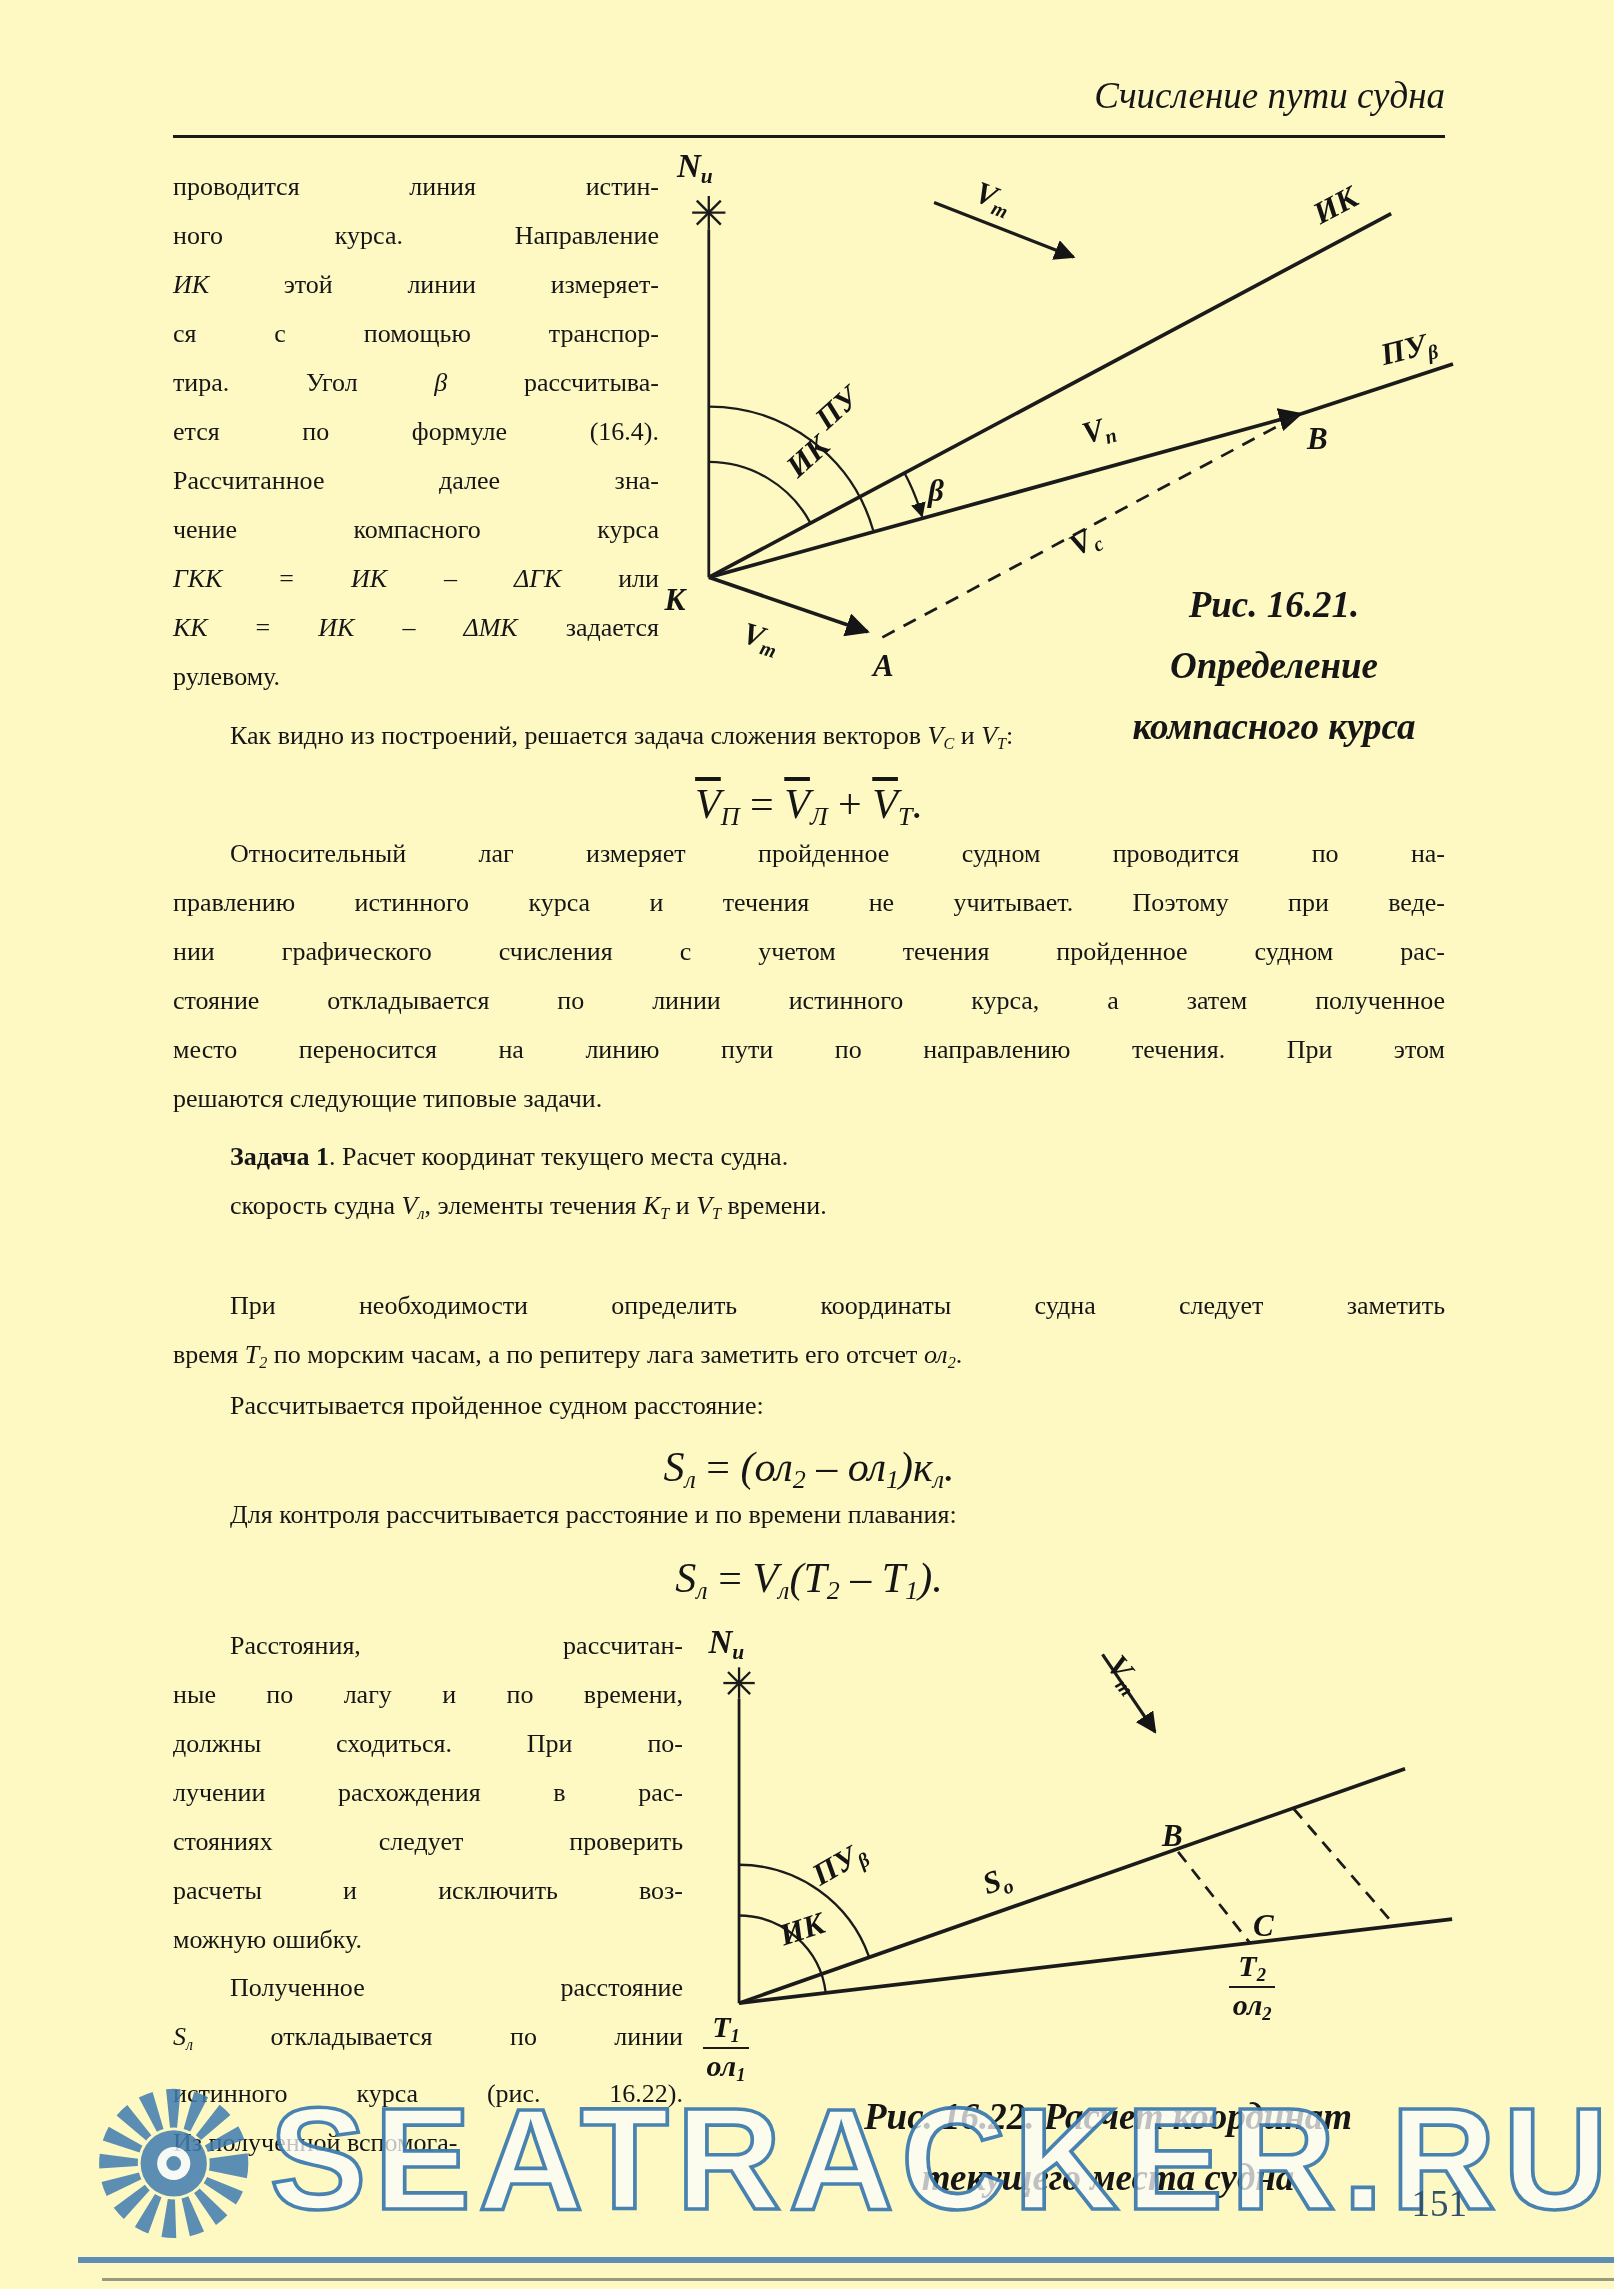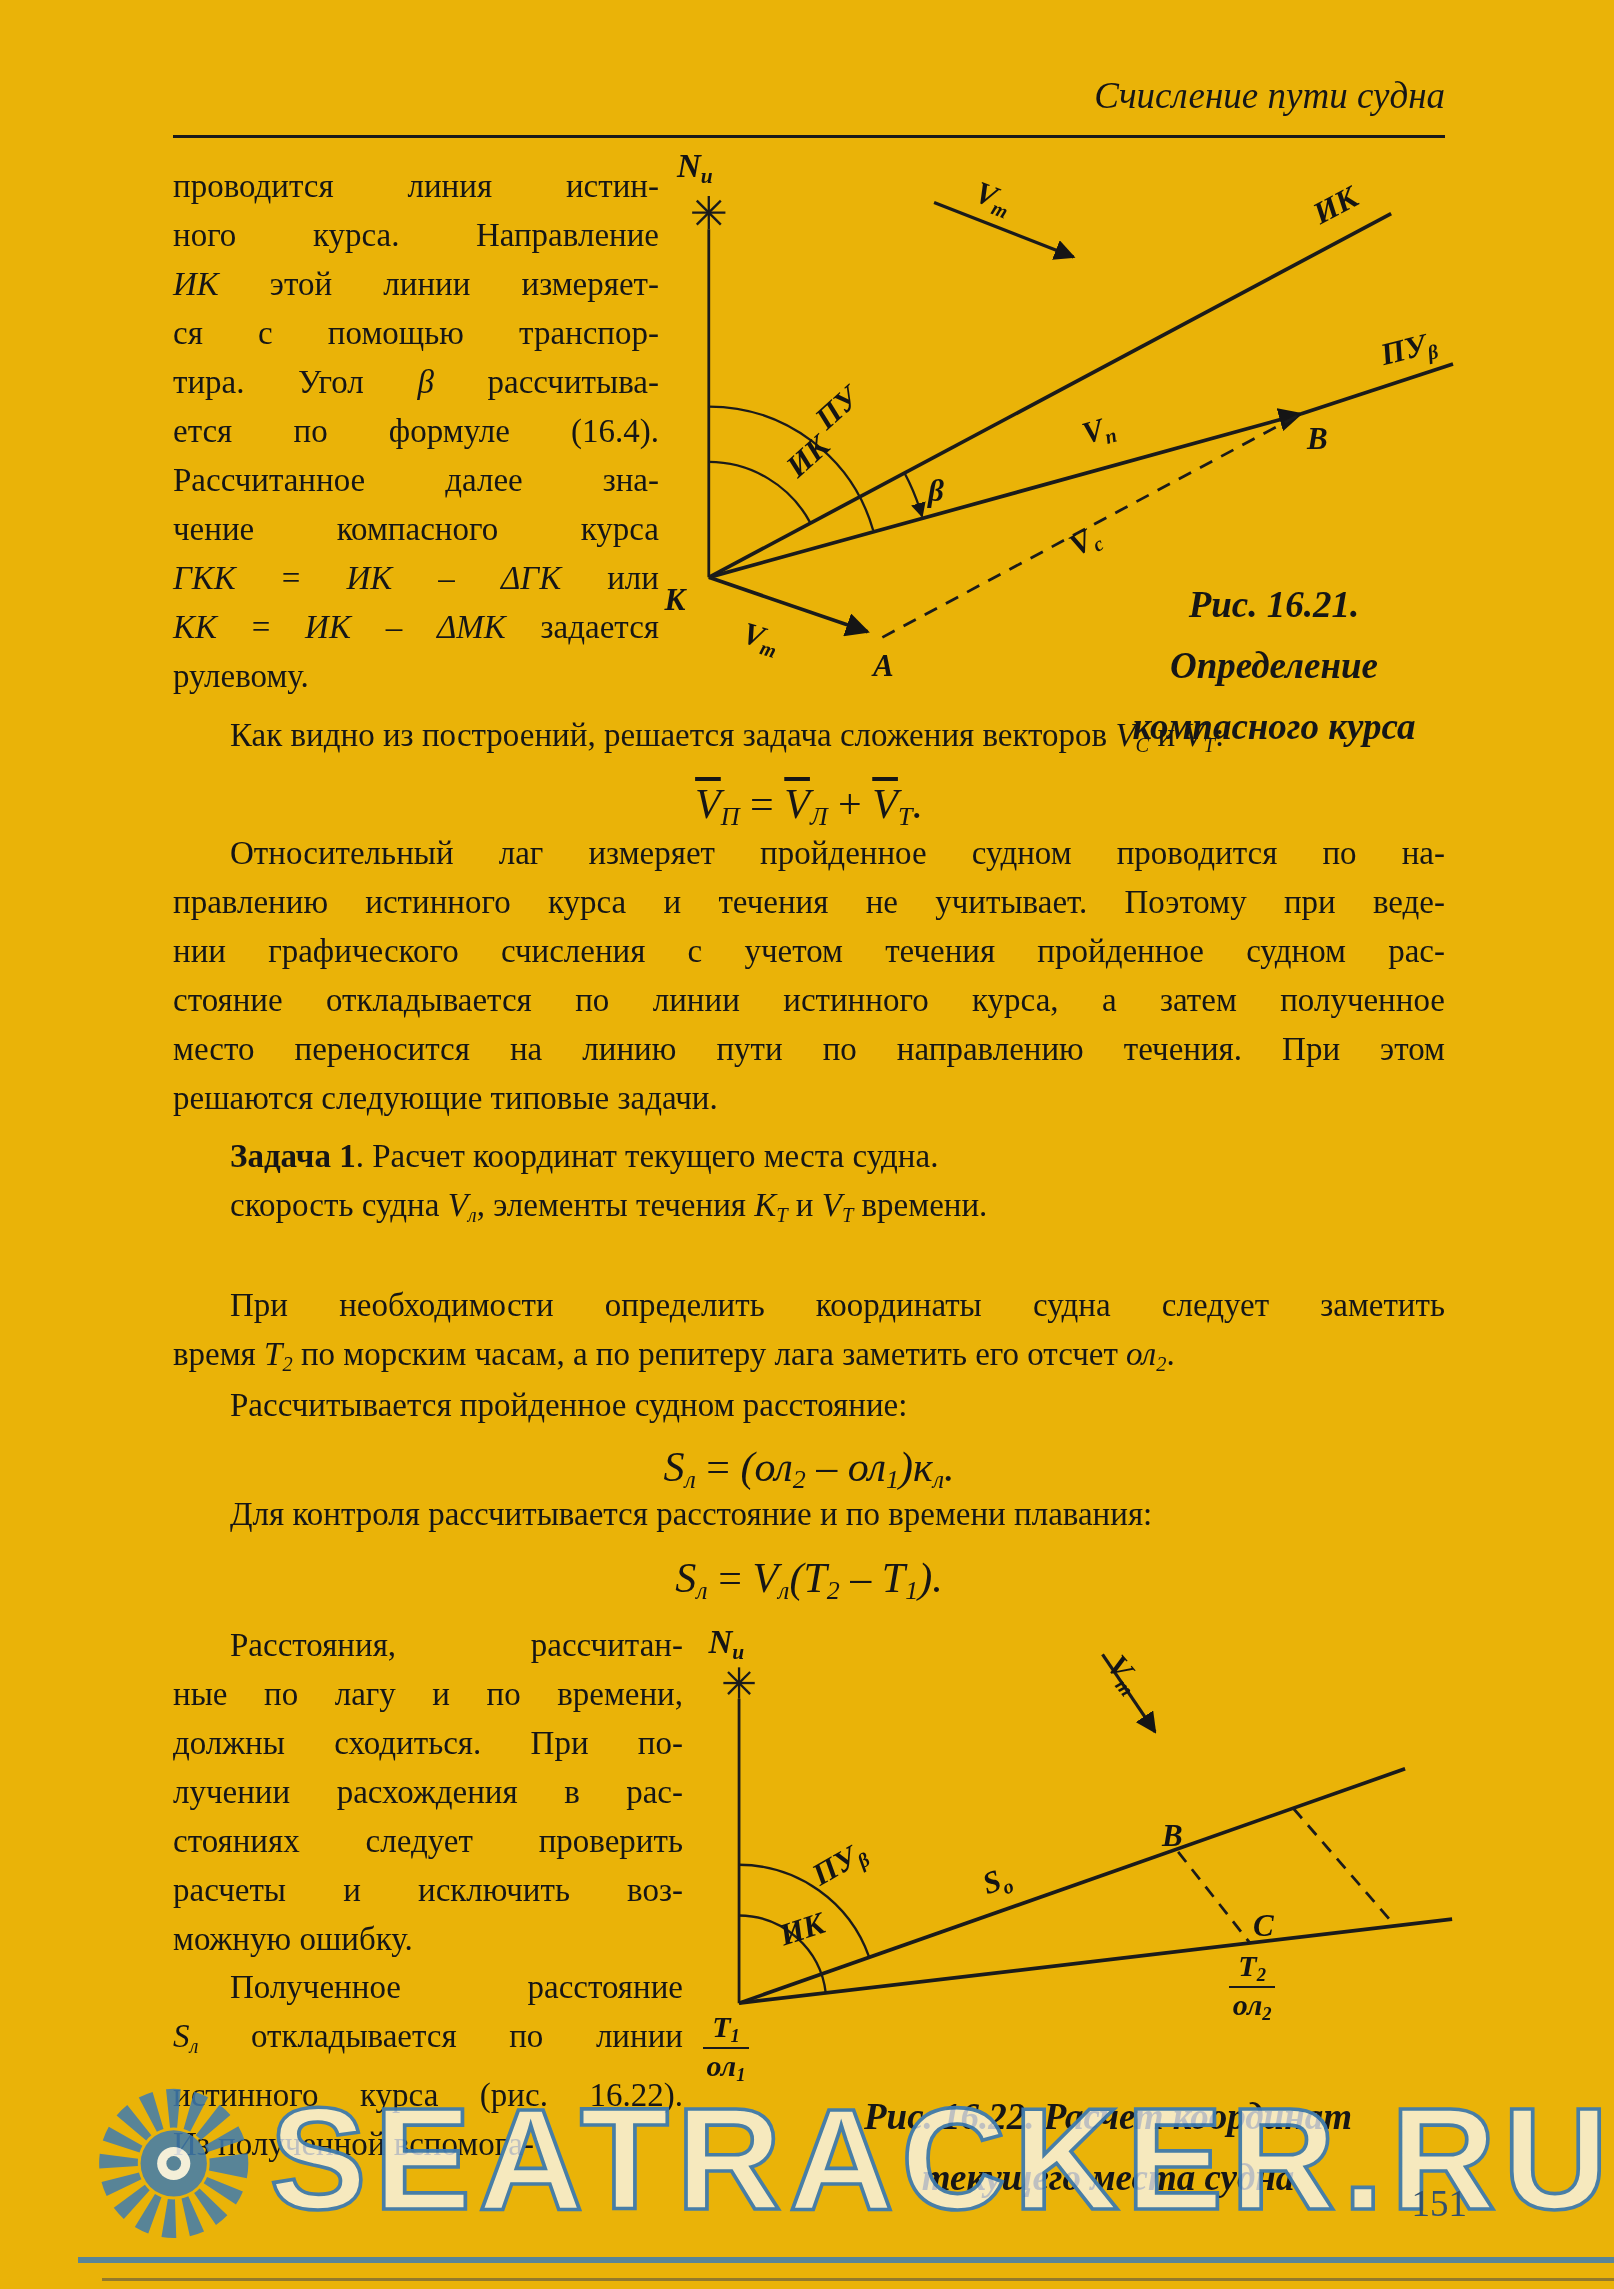--- a/index.html
+++ b/index.html
@@ -1,19 +1,19 @@
 <!DOCTYPE html>
 <html style="font-size:14.8px"><head>
 <meta charset="utf-8">
 <style>
   html,body{margin:0;padding:0;background:#ffffff;}
-  .page{position:relative;width:1614px;height:2290px;background:#eab308;overflow:hidden;
+  .page{position:relative;width:1614px;height:2290px;background:#fef9c3;overflow:hidden;
         font-family:"Liberation Serif",serif;color:#161616;}
   
-  .tlines{font-size:33px;line-height:49px;}
+  .tlines{font-size:26px;line-height:49px;}
   .tline{text-align:justify;text-align-last:justify;}
   .tlines > .tline:last-child{text-align-last:left;}
   .ind > .tline:first-child{text-indent:57px;}
   .tlines.center > .tline,.tlines.center > .tline:last-child{text-align:center;text-align-last:center;margin-top:18px;}
   .i{font-style:italic;}
   .b{font-weight:bold;}
   .sub{font-size:0.62em;vertical-align:-0.28em;font-style:italic;}
   .ov{text-decoration:overline;}
   .formula{font-size:42px;}
   .fig-caption{font-style:italic;font-weight:bold;font-size:37px;line-height:43px;}

